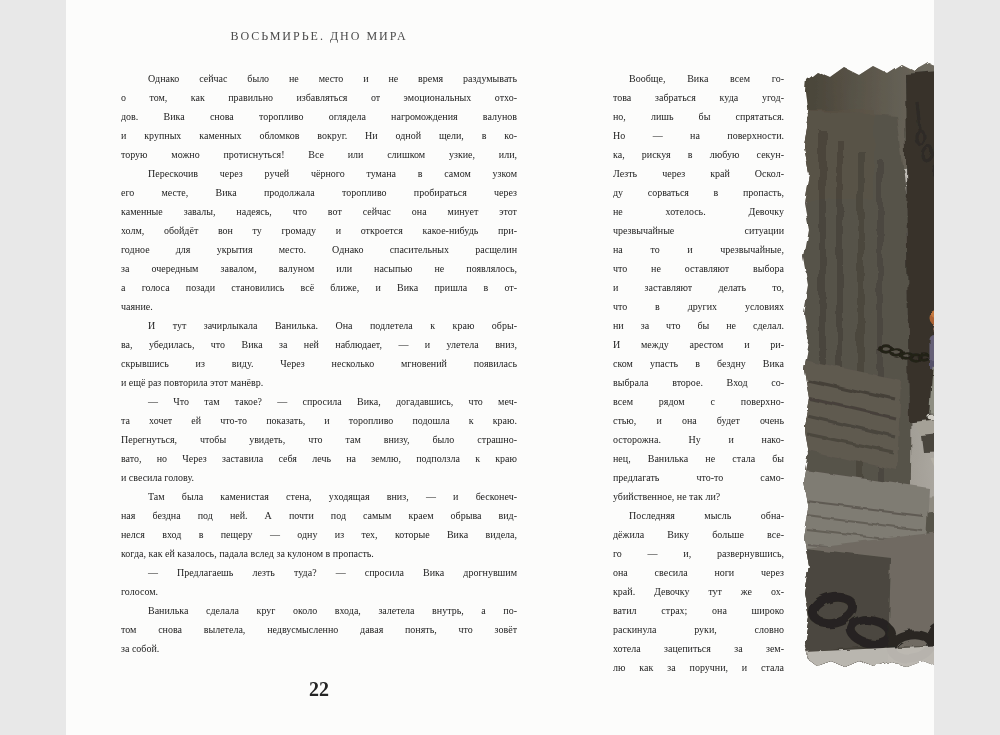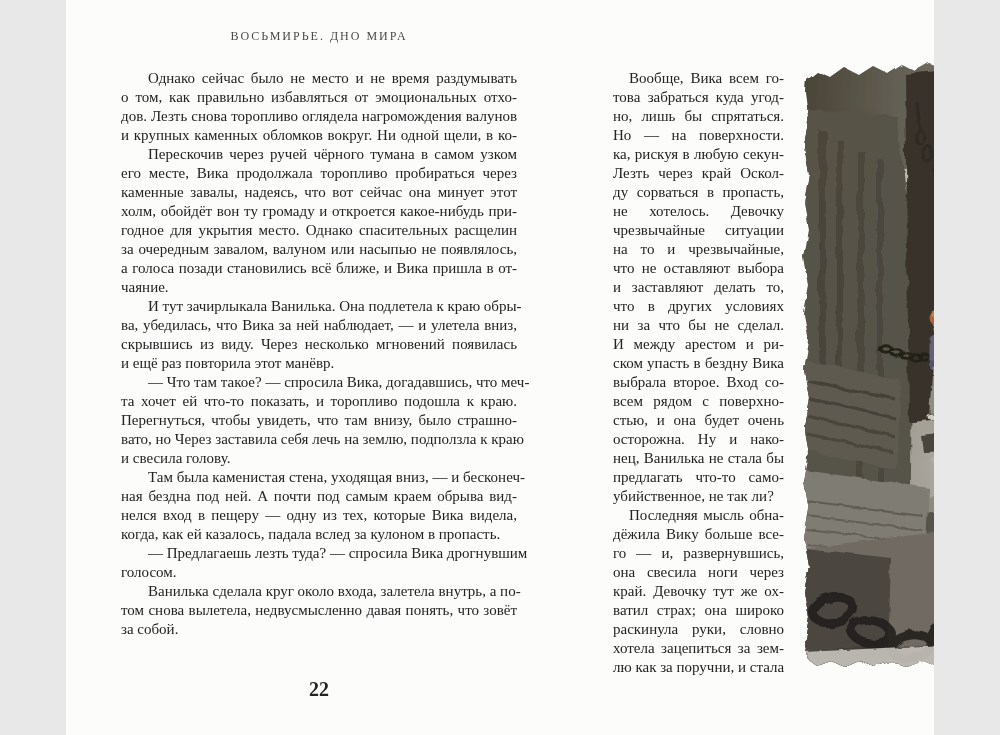--- a/index.html
+++ b/index.html
@@ -5,21 +5,21 @@
   html,body { margin:0; padding:0; background:#e8e8e8; }
   .page {
     position:relative; width:868px; height:735px; margin:0 auto;
     background:#fcfcfb; overflow:hidden;
     font-family:"Liberation Serif","DejaVu Serif",serif; color:#242424;
   }
   .running-header {
     position:absolute; top:29px; left:55px; width:396px;
     text-align:center; font-size:12px; letter-spacing:2px; color:#4b4b4b;
   }
-  .col { position:absolute; top:69px; font-size:15px; line-height:19px; color:#232323; }
+  .col { position:absolute; top:69px; font-size:10px; line-height:19px; color:#232323; }
   .col-left  { left:55px;  width:396px; }
   .col-right { left:547px; width:171px; }
   .line { text-align:justify; text-align-last:justify; white-space:nowrap; }
   .line.end { text-align-last:left; }
   .col-left  .para.indent .line:first-child { padding-left:27px; }
   .col-right .para.indent .line:first-child { padding-left:16px; }
   .page-number {
     position:absolute; top:678px; left:55px; width:396px;
     text-align:center; font-size:20px; font-weight:bold; color:#242424;
   }
@@ -30,22 +30,23 @@
 <body>
 
 <div class="page">
 
   <div class="running-header">ВОСЬМИРЬЕ. ДНО МИРА</div>
 
   <div class="col col-left">
       <div class="para indent">
         <div class="line">Однако сейчас было не место и не время раздумывать</div>
         <div class="line">о том, как правильно избавляться от эмоциональных отхо-</div>
-        <div class="line">дов. Лезть снова торопливо оглядела нагромождения валунов</div>
+        <div class="line">дов. Вика снова торопливо оглядела нагромождения валунов</div>
         <div class="line">и крупных каменных обломков вокруг. Ни одной щели, в ко-</div>
+        <div class="line">торую можно протиснуться! Все или слишком узкие, или,</div>
       </div>
       <div class="para indent">
         <div class="line">Перескочив через ручей чёрного тумана в самом узком</div>
         <div class="line">его месте, Вика продолжала торопливо пробираться через</div>
         <div class="line">каменные завалы, надеясь, что вот сейчас она минует этот</div>
         <div class="line">холм, обойдёт вон ту громаду и откроется какое-нибудь при-</div>
         <div class="line">годное для укрытия место. Однако спасительных расщелин</div>
         <div class="line">за очередным завалом, валуном или насыпью не появлялось,</div>
         <div class="line">а голоса позади становились всё ближе, и Вика пришла в от-</div>
         <div class="line end">чаяние.</div>

